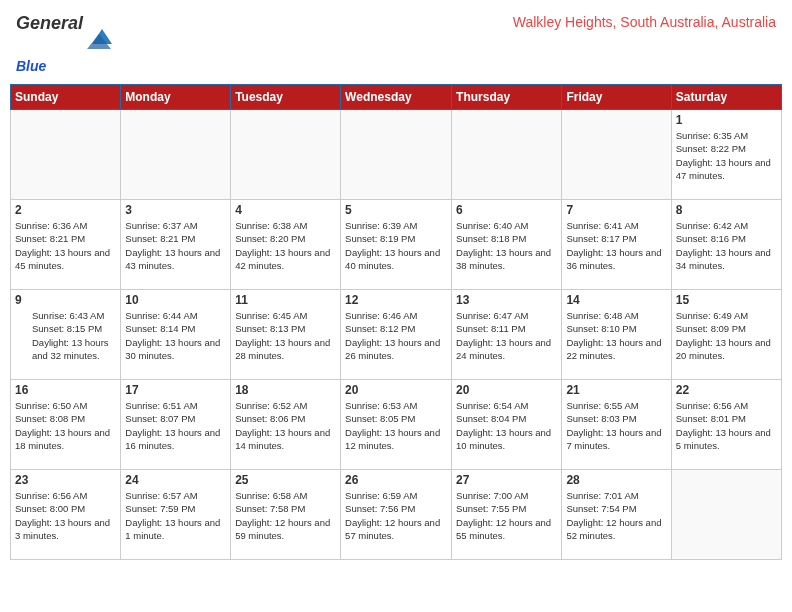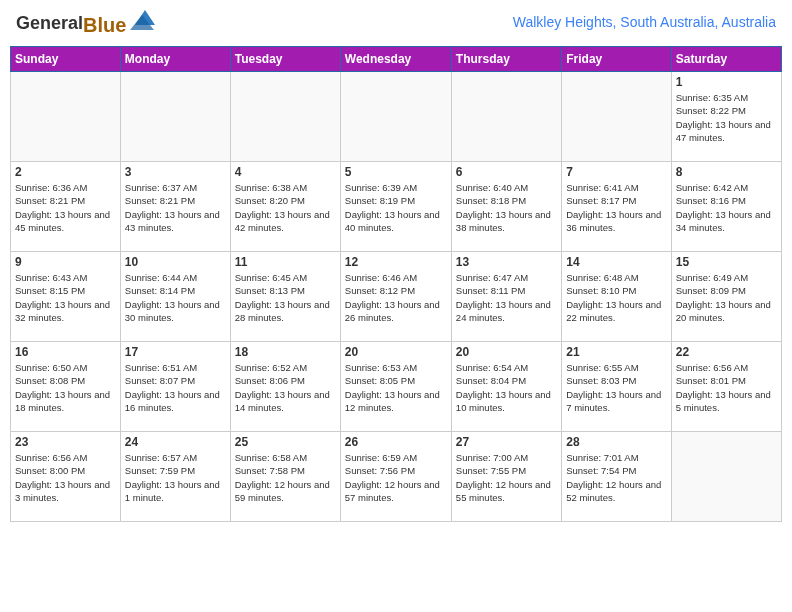--- a/index.html
+++ b/index.html
@@ -16,58 +16,60 @@
       align-items: flex-start;
       margin-bottom: 6px;
       padding: 4px 6px;
     }
     .logo {
       display: flex;
       align-items: center;
     }
     .logo-text {
       display: flex;
-      flex-direction: row;
+      flex-direction: column;
       line-height: 1.1;
+      font-style: italic;
     }
     .logo-general {
       font-size: 18px;
       font-weight: bold;
       color: #333;
     }
     .logo-blue {
-      font-size: 20px;
+      font-size: 14px;
       font-weight: bold;
-      color: #a16207;
+      color: #1d4ed8;
+      margin-top: 25px;
     }
     .logo-icon {
       width: 30px;
       height: 30px;
       margin-left: 4px;
       margin-top: -10px;
     }
     .title-area {
       text-align: right;
     }
     .month-title {
       font-size: 32px;
       color: #333;
       font-weight: normal;
     }
     .location-title {
       font-size: 14px;
-      color: #3b82f6;
+      color: #ef4444;
     }
     .calendar {
       width: 100%;
       border-collapse: collapse;
       border: 1px solid #ccc;
     }
     .calendar th {
-      background-color: #a21caf;
+      background-color: #b91c1c;
       color: #fff;
       font-size: 12px;
       font-weight: bold;
       padding: 5px 4px;
       text-align: left;
       border: 1px solid #2468a5;
     }
     .calendar td {
       vertical-align: top;
       border: 1px solid #ccc;
@@ -181,21 +183,21 @@
         <td>
           <span class="day-number">8</span>
           <div class="day-info" style="white-space: pre-line;">Sunrise: 6:42 AM
 Sunset: 8:16 PM
 Daylight: 13 hours and 34 minutes.</div>
         </td>
       </tr>
       <tr>
         <td>
           <span class="day-number">9</span>
-          <div class="day-info" style="white-space: pre-line;">Sunrise: 6:43 AM
+          <div class="day-info" style="white-space: pre-line; margin-left: 17px;">Sunrise: 6:43 AM
 Sunset: 8:15 PM
 Daylight: 13 hours and 32 minutes.</div>
         </td>
         <td>
           <span class="day-number">10</span>
           <div class="day-info" style="white-space: pre-line;">Sunrise: 6:44 AM
 Sunset: 8:14 PM
 Daylight: 13 hours and 30 minutes.</div>
         </td>
         <td>

